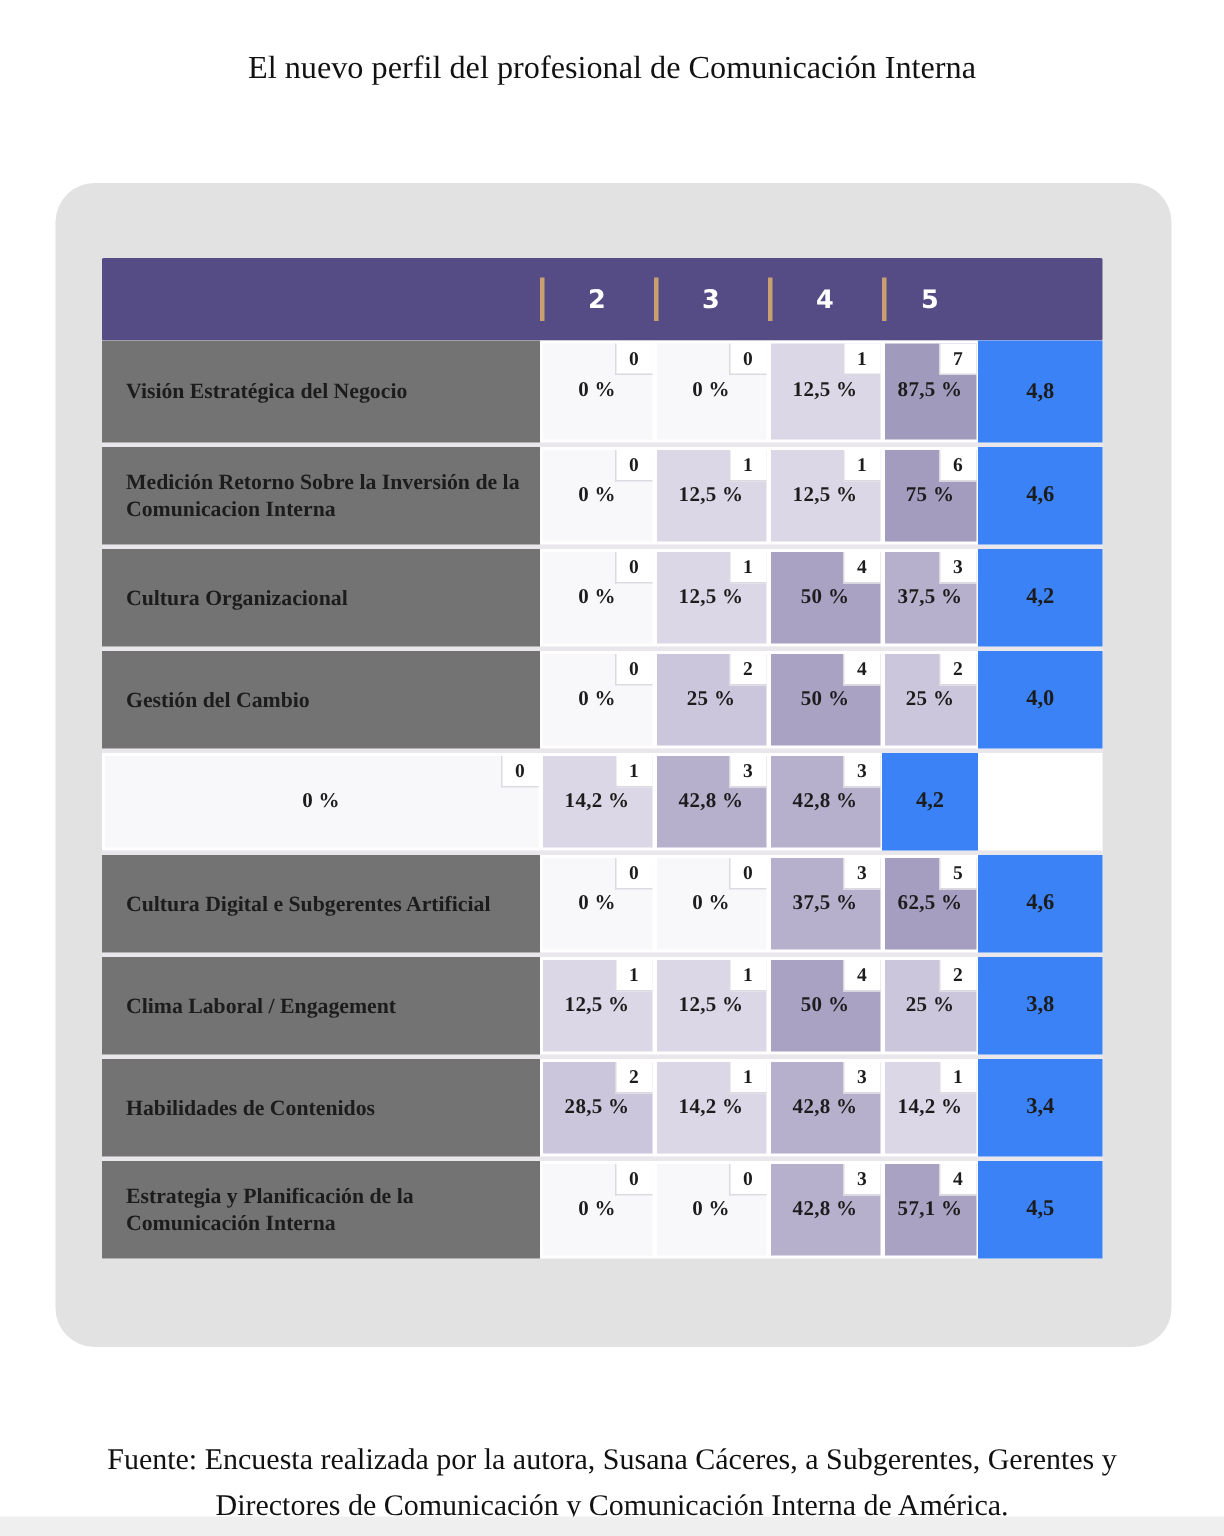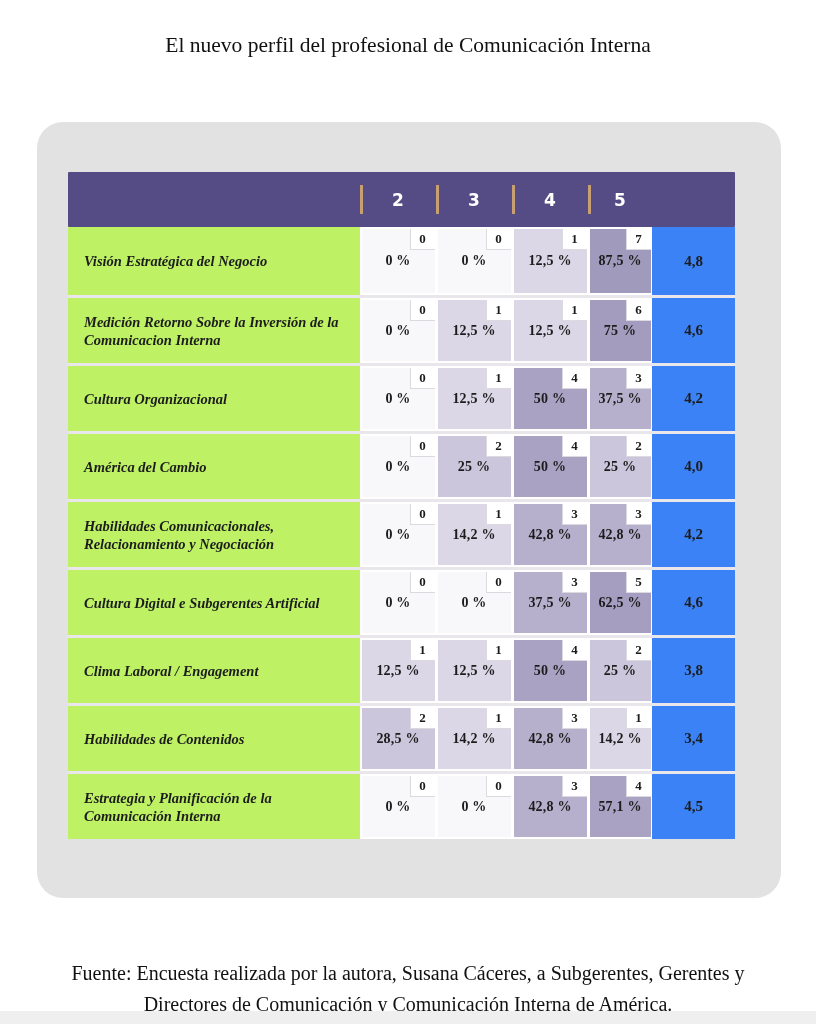--- a/index.html
+++ b/index.html
@@ -61,22 +61,21 @@
   .hm-datarow:first-of-type { border-top: none; }
 
   .label-cell {
     display: flex;
     align-items: center;
     padding-left: 16px;
     padding-right: 8px;
     font-weight: bold;
     font-size: 14.5px;
     line-height: 18px;
-    background: #bef264;
-    font-style: italic;
+    background: #737373;
   }
 
   .data-cell {
     position: relative;
     margin: 2px 1.5px;
     display: flex;
     align-items: center;
     justify-content: center;
   }
   .data-cell .pct {
@@ -207,41 +206,40 @@
             <div class="count-box">4</div>
             <div class="pct">50 %</div>
           </div>
           <div class="data-cell" style="background: rgb(183, 176, 205);">
             <div class="count-box">3</div>
             <div class="pct">37,5 %</div>
           </div>
           <div class="prom-cell">4,2</div>
         </div>
         <div class="hm-row hm-datarow">
-          <div class="label-cell">América del Cambio</div>
+          <div class="label-cell">Gestión del Cambio</div>
           <div class="data-cell" style="background: rgb(248, 247, 249);">
             <div class="count-box">0</div>
             <div class="pct">0 %</div>
           </div>
           <div class="data-cell" style="background: rgb(203, 198, 219);">
             <div class="count-box">2</div>
             <div class="pct">25 %</div>
           </div>
           <div class="data-cell" style="background: rgb(169, 162, 195);">
             <div class="count-box">4</div>
             <div class="pct">50 %</div>
           </div>
           <div class="data-cell" style="background: rgb(203, 198, 219);">
             <div class="count-box">2</div>
             <div class="pct">25 %</div>
           </div>
           <div class="prom-cell">4,0</div>
         </div>
         <div class="hm-row hm-datarow">
-          <div class="label-cell">Habilidades Comunicacionales, Relacionamiento y Negociación</div>
           <div class="data-cell" style="background: rgb(248, 247, 249);">
             <div class="count-box">0</div>
             <div class="pct">0 %</div>
           </div>
           <div class="data-cell" style="background: rgb(219, 215, 230);">
             <div class="count-box">1</div>
             <div class="pct">14,2 %</div>
           </div>
           <div class="data-cell" style="background: rgb(183, 176, 205);">
             <div class="count-box">3</div>

